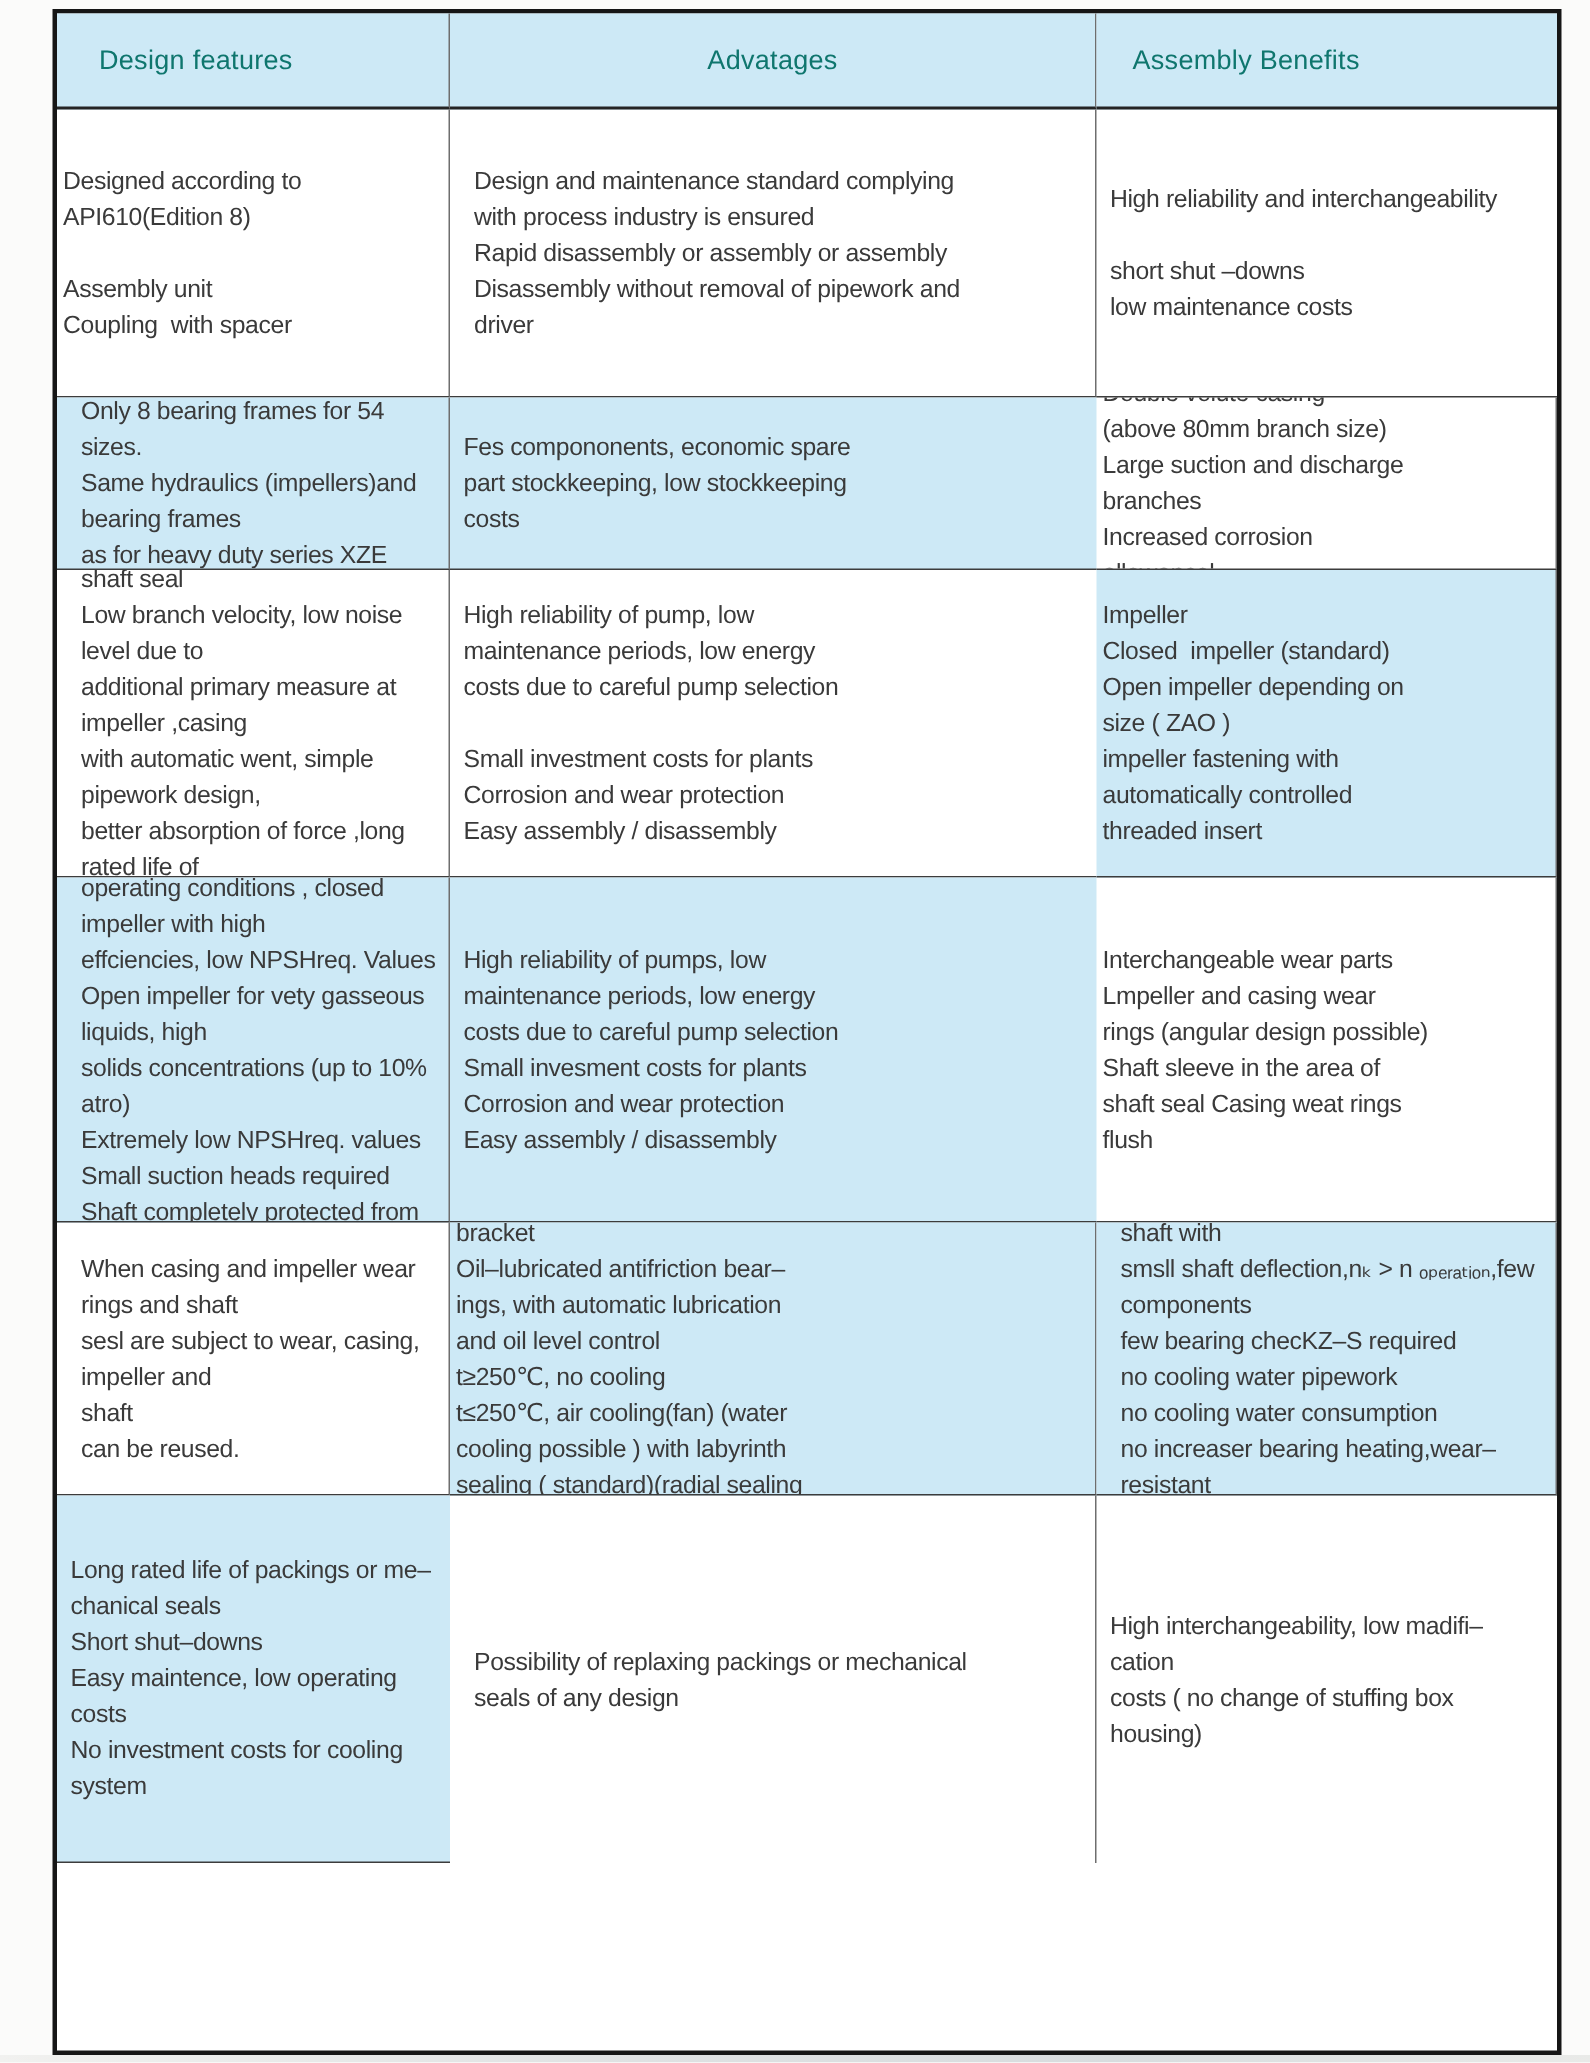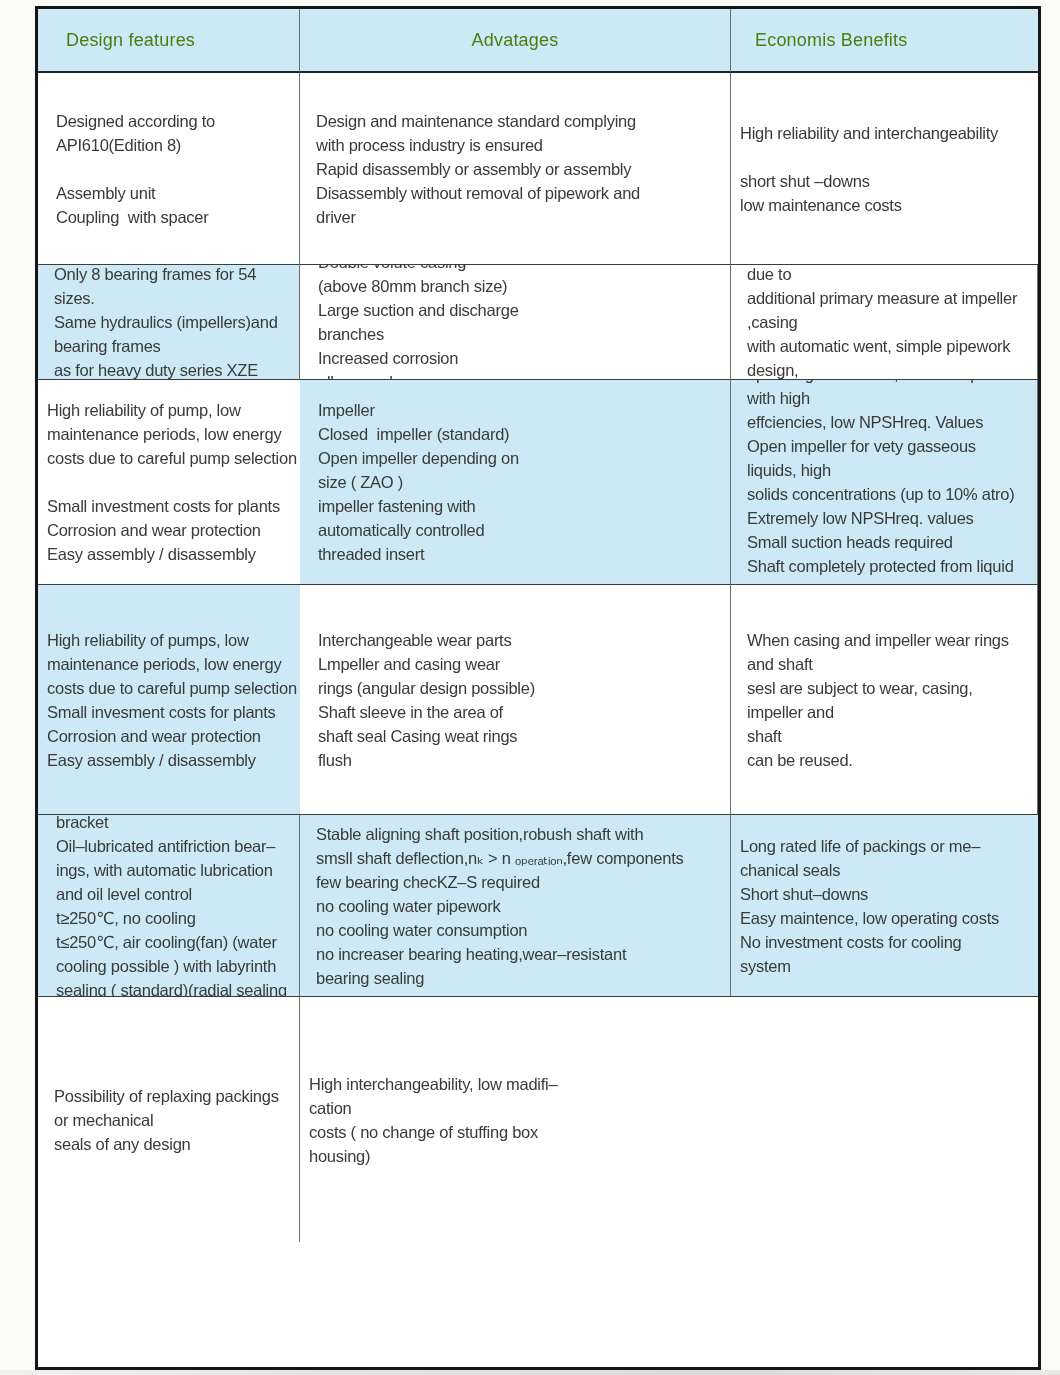--- a/index.html
+++ b/index.html
@@ -42,67 +42,70 @@
     white-space: pre-line;
     overflow: hidden;
   }
   .cell.lastcol { border-right: none; }
   .cell.lastrow { border-bottom: none; }
   .cell.blue { background: #cde9f6; }
   .cell.hdr {
     background: #cde9f6;
     border-bottom: 2px solid #242424;
     font-size: 18px;
-    color: #4d7c0f;
+    color: #0f766e;
     letter-spacing: 0.2px;
     line-height: 22px;
   }
   .hdr.h1 { padding-left: 28px; }
   .hdr.h2 { justify-content: center; }
   .hdr.h3 { padding-left: 24px; }
-  .c1 { padding: 8px 3px 8px 18px; }
+  .c1 { padding: 8px 3px 8px 4px; }
   .c2 { padding: 8px 8px 8px 16px; }
   .c3 { padding: 8px 2px 8px 9px; }
   .page-edge {
     position: absolute;
     left: 0;
     bottom: 0;
     width: 1060px;
     height: 5px;
     background: linear-gradient(to right, #f1f1ef 0%, #dfe1e2 40%, #d8dcde 70%, #e9eae8 100%);
   }
 </style>
 </head>
 <body>
 
 <div class="page">
   <div class="spec-table">
 
     <div class="cell hdr h1">Design features</div>
     <div class="cell hdr h2">Advatages</div>
-    <div class="cell hdr h3 lastcol">Economis Benefits</div>
+    <div class="cell hdr h3 lastcol">Assembly Benefits</div>
 
     <div class="cell c1">Designed according to
 API610(Edition 8)
 
 Assembly unit
 Coupling&nbsp; with spacer</div>
     <div class="cell c2">Design and maintenance standard complying
 with process industry is ensured
 Rapid disassembly or assembly or assembly
 Disassembly without removal of pipework and
 driver</div>
     <div class="cell c3 lastcol">High reliability and interchangeability
 
 short shut –downs
 low maintenance costs</div>
 
     <div class="cell c2 blue">Only 8 bearing frames for 54 sizes.
 Same hydraulics (impellers)and bearing frames
 as for heavy duty series XZE</div>
+    <div class="cell c3 blue lastcol">Fes compononents, economic spare
+part stockkeeping, low stockkeeping
+costs</div>
 
     <div class="cell c1">Double volute casing
 (above 80mm branch size)
 Large suction and discharge
 branches
 Increased corrosion
 allowancel</div>
     <div class="cell c2">Small radial thrust, small shaft deflection
 ( &lt; 0.05mm) in the aree of the shaft seal
 Low branch velocity, low noise level due to

